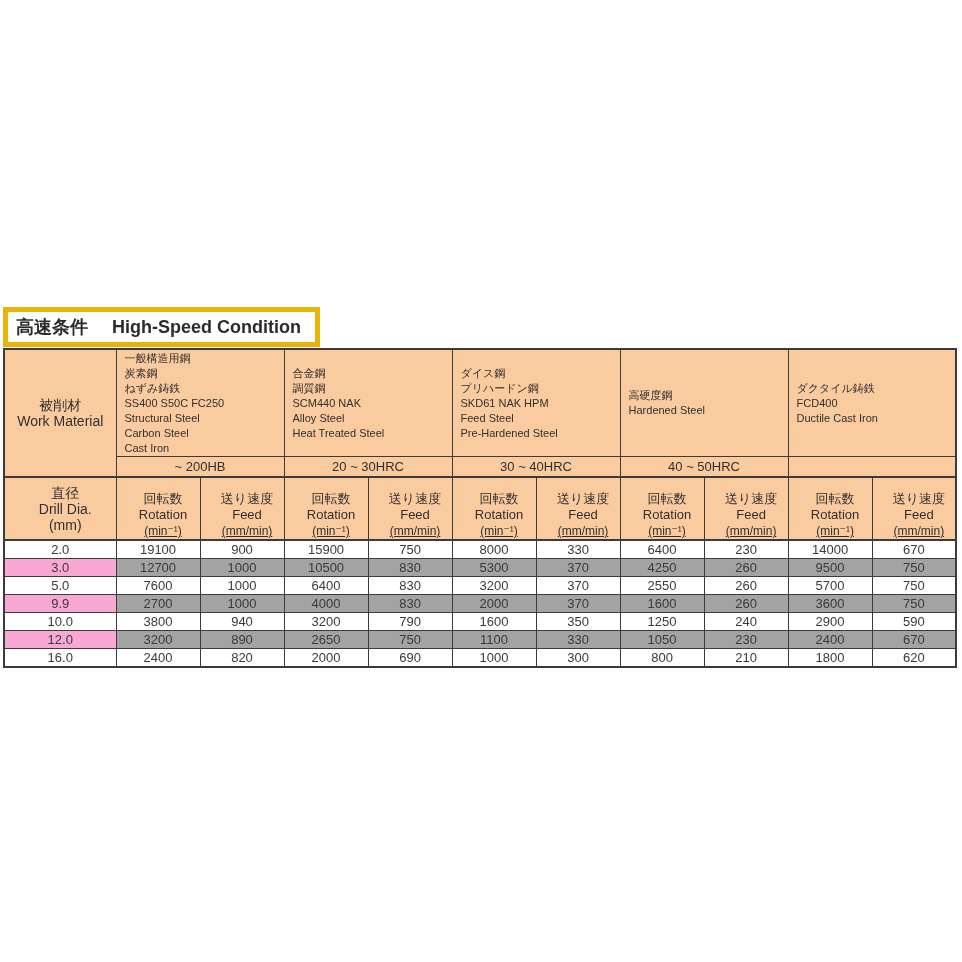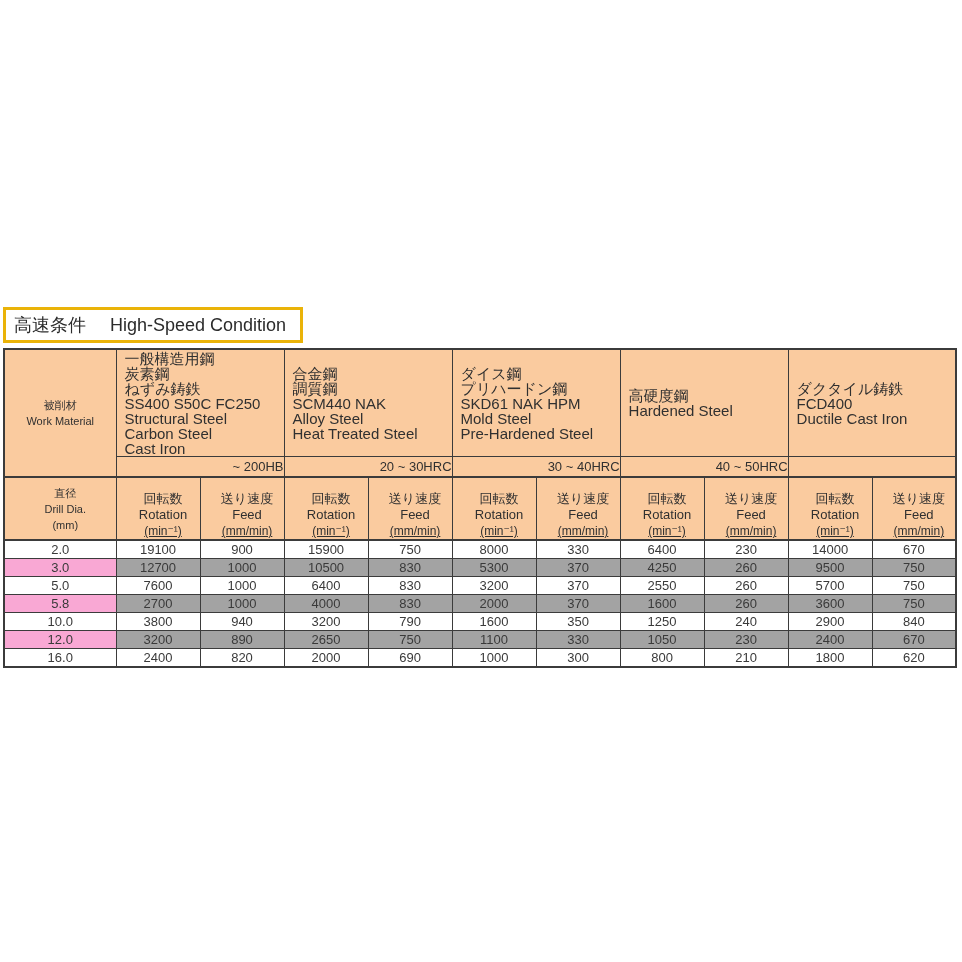--- a/index.html
+++ b/index.html
@@ -15,27 +15,28 @@
     position: relative;
     width: 962px;
     height: 962px;
     overflow: hidden;
   }
   
   .title-box {
     position: absolute;
     left: 3px;
     top: 307px;
-    border: 3px solid #eab308;
+    border: 5px solid #eab308;
     background: #ffffff;
     padding: 4px 14px 4px 8px;
     font-size: 18px;
     line-height: 22px;
     white-space: nowrap;
     color: #2b2b2b;
+    font-weight: bold;
   }
   .title-box .en { margin-left: 24px; }
 
   
   table.cond {
     position: absolute;
     left: 3px;
     top: 348px;
     border-collapse: collapse;
     table-layout: fixed;
@@ -52,36 +53,36 @@
   }
   col.c0 { width: 112px; }
   col.cn { width: 84px; }
 
   .hd { background: #FACB9F !important; }
   .pre { white-space: pre-line; }
   .center { text-align: center; }
 
   
   tr.r-mat  td { height: 106px; }
-  tr.r-hard td { height: 19px; text-align: right; }
+  tr.r-hard td { height: 19px; }
   tr.r-sub  td { height: 52px; border-top-width: 2px; border-bottom-width: 2px; padding-left: 10px; }
   tr.r-data td { height: 17px; }
 
   
   td.gb { border-left-width: 2px; }
 
   
   td.mat .pre {
     text-align: left;
     padding-left: 8px;
-    font-size: 15px;
+    font-size: 11px;
     line-height: 15px;
   }
   
-  td.lblcell .pre { line-height: 16px; font-size: 11px; }
+  td.lblcell .pre { line-height: 16px; font-size: 14px; }
 
   
   td.sub span { display: block; line-height: 16px; }
   td.sub .jp   { font-size: 13px; margin-top: 13px; }
   td.sub .en   { font-size: 13px; }
   td.sub .unit { font-size: 12px; text-decoration: underline; }
 
   
   td.hard { font-size: 13px; }
 
@@ -135,21 +136,21 @@
             <div class="pre">合金鋼
 調質鋼
 SCM440 NAK
 Alloy Steel
 Heat Treated Steel</div>
           </td>
       <td colspan="2" class="hd mat gb">
             <div class="pre">ダイス鋼
 プリハードン鋼
 SKD61 NAK HPM
-Mold Steel
+Feed Steel
 Pre-Hardened Steel</div>
           </td>
       <td colspan="2" class="hd mat gb">
             <div class="pre">高硬度鋼
 Hardened Steel</div>
           </td>
       <td colspan="2" class="hd mat gb">
             <div class="pre">ダクタイル鋳鉄
 FCD400
 Ductile Cast Iron</div>
@@ -263,21 +264,21 @@
       <td class="num">830</td>
       <td class="num gb">3200</td>
       <td class="num">370</td>
       <td class="num gb">2550</td>
       <td class="num">260</td>
       <td class="num gb">5700</td>
       <td class="num">750</td>
     </tr>
 
     <tr class="r-data striped">
-      <td class="dia">5.8</td>
+      <td class="dia">9.9</td>
       <td class="num gb">2700</td>
       <td class="num">1000</td>
       <td class="num gb">4000</td>
       <td class="num">830</td>
       <td class="num gb">2000</td>
       <td class="num">370</td>
       <td class="num gb">1600</td>
       <td class="num">260</td>
       <td class="num gb">3600</td>
       <td class="num">750</td>
@@ -287,21 +288,21 @@
       <td class="dia">10.0</td>
       <td class="num gb">3800</td>
       <td class="num">940</td>
       <td class="num gb">3200</td>
       <td class="num">790</td>
       <td class="num gb">1600</td>
       <td class="num">350</td>
       <td class="num gb">1250</td>
       <td class="num">240</td>
       <td class="num gb">2900</td>
-      <td class="num">840</td>
+      <td class="num">590</td>
     </tr>
 
     <tr class="r-data striped">
       <td class="dia">12.0</td>
       <td class="num gb">3200</td>
       <td class="num">890</td>
       <td class="num gb">2650</td>
       <td class="num">750</td>
       <td class="num gb">1100</td>
       <td class="num">330</td>

